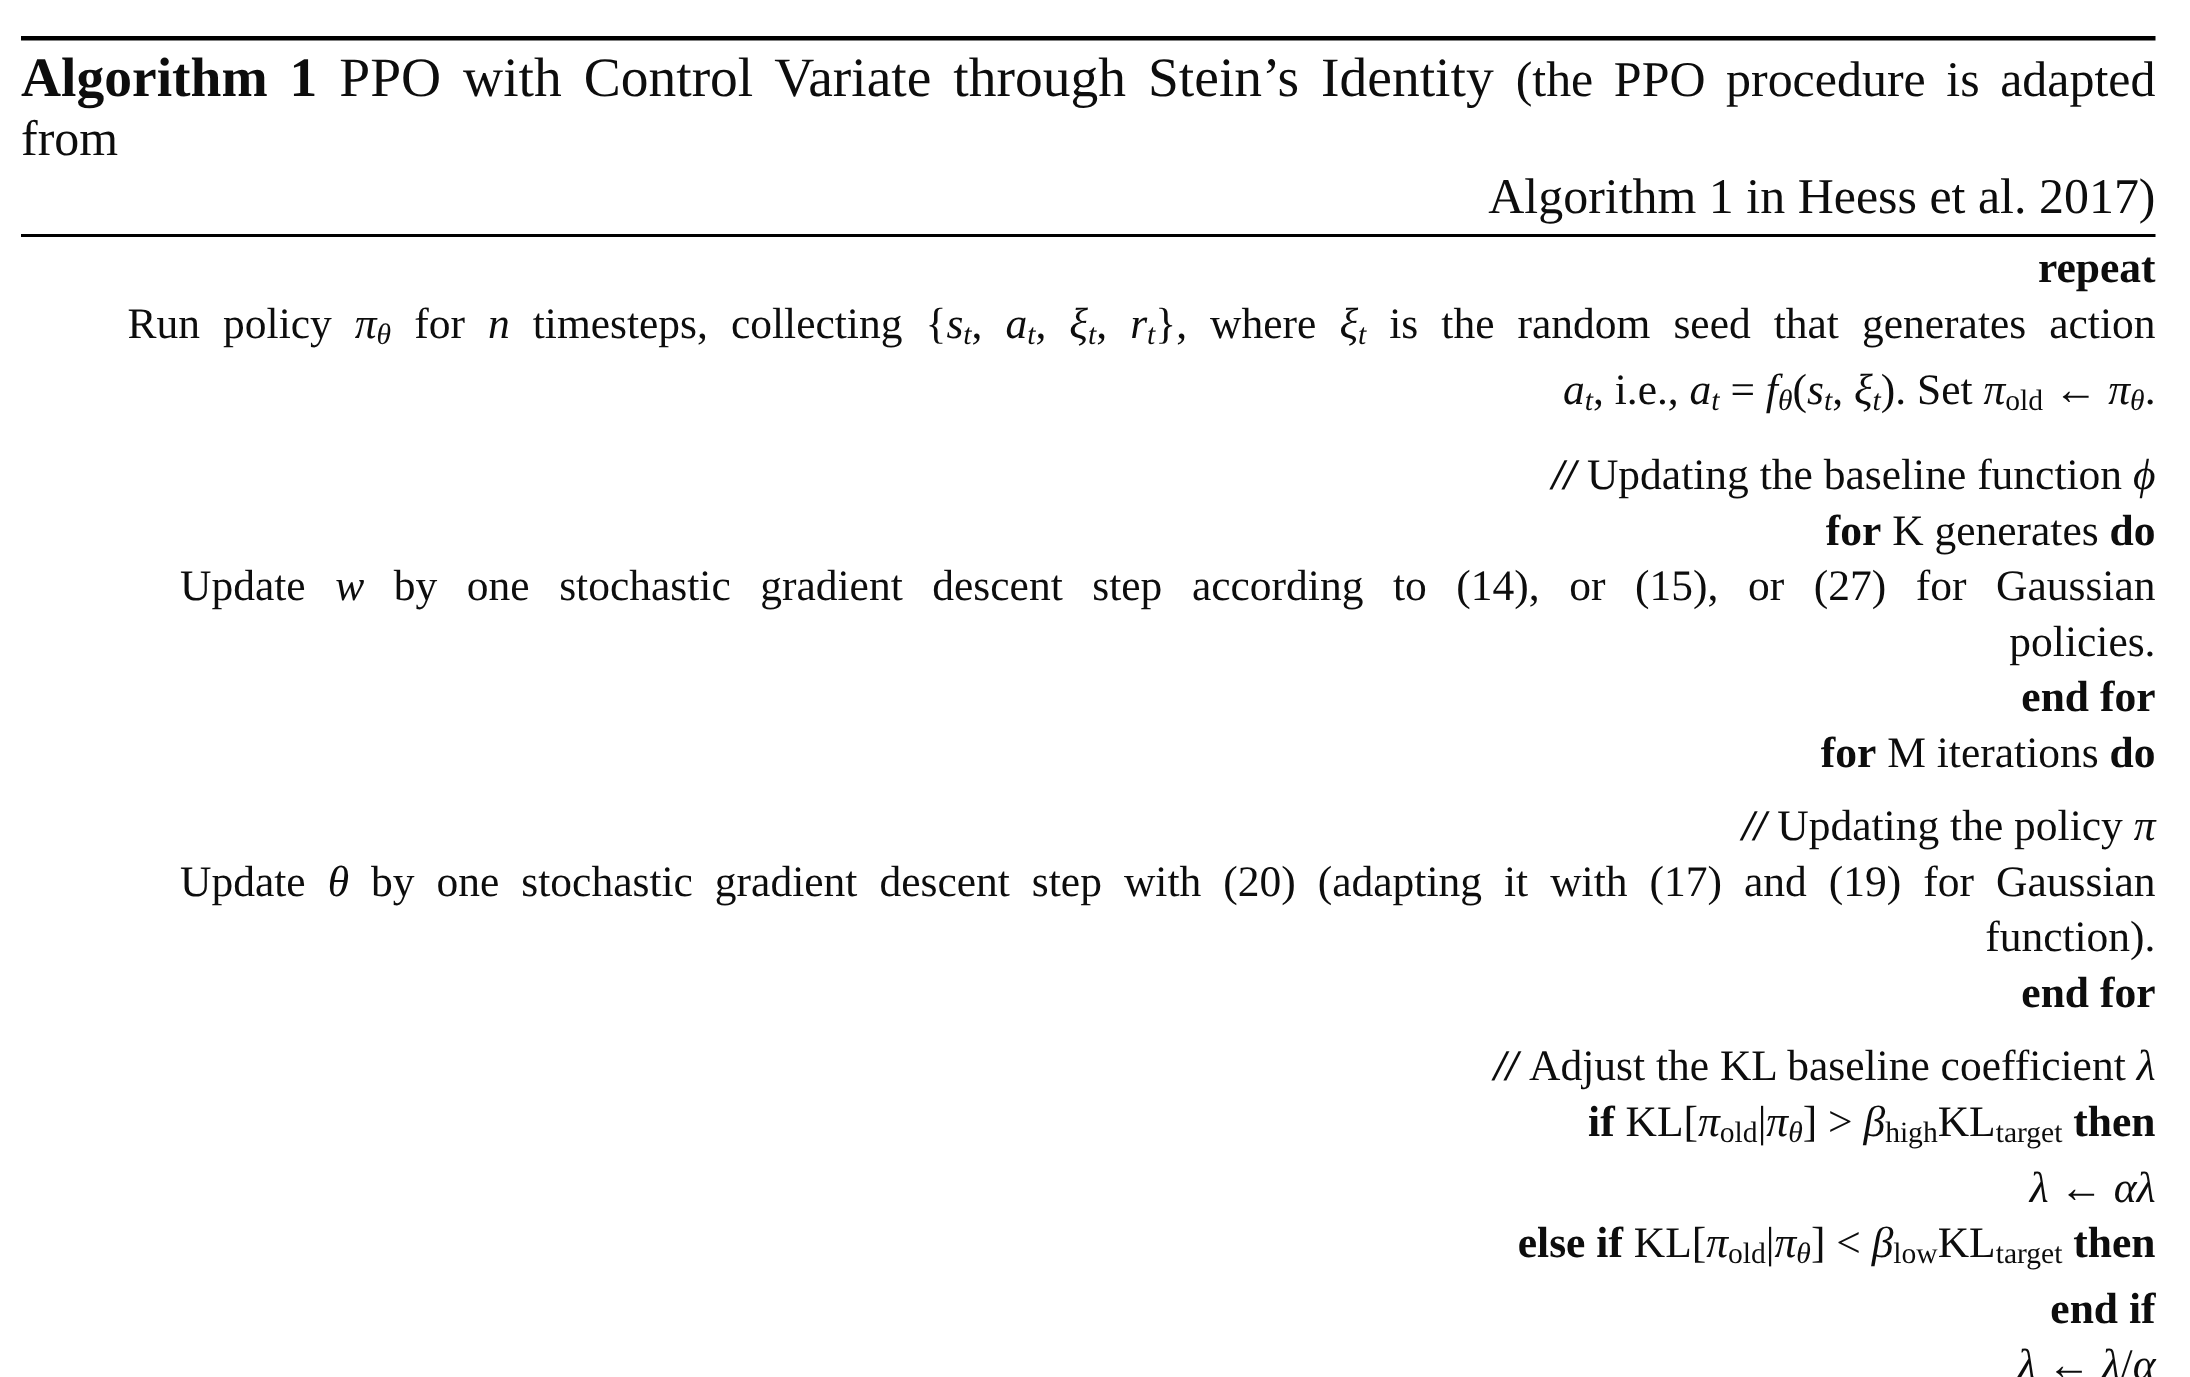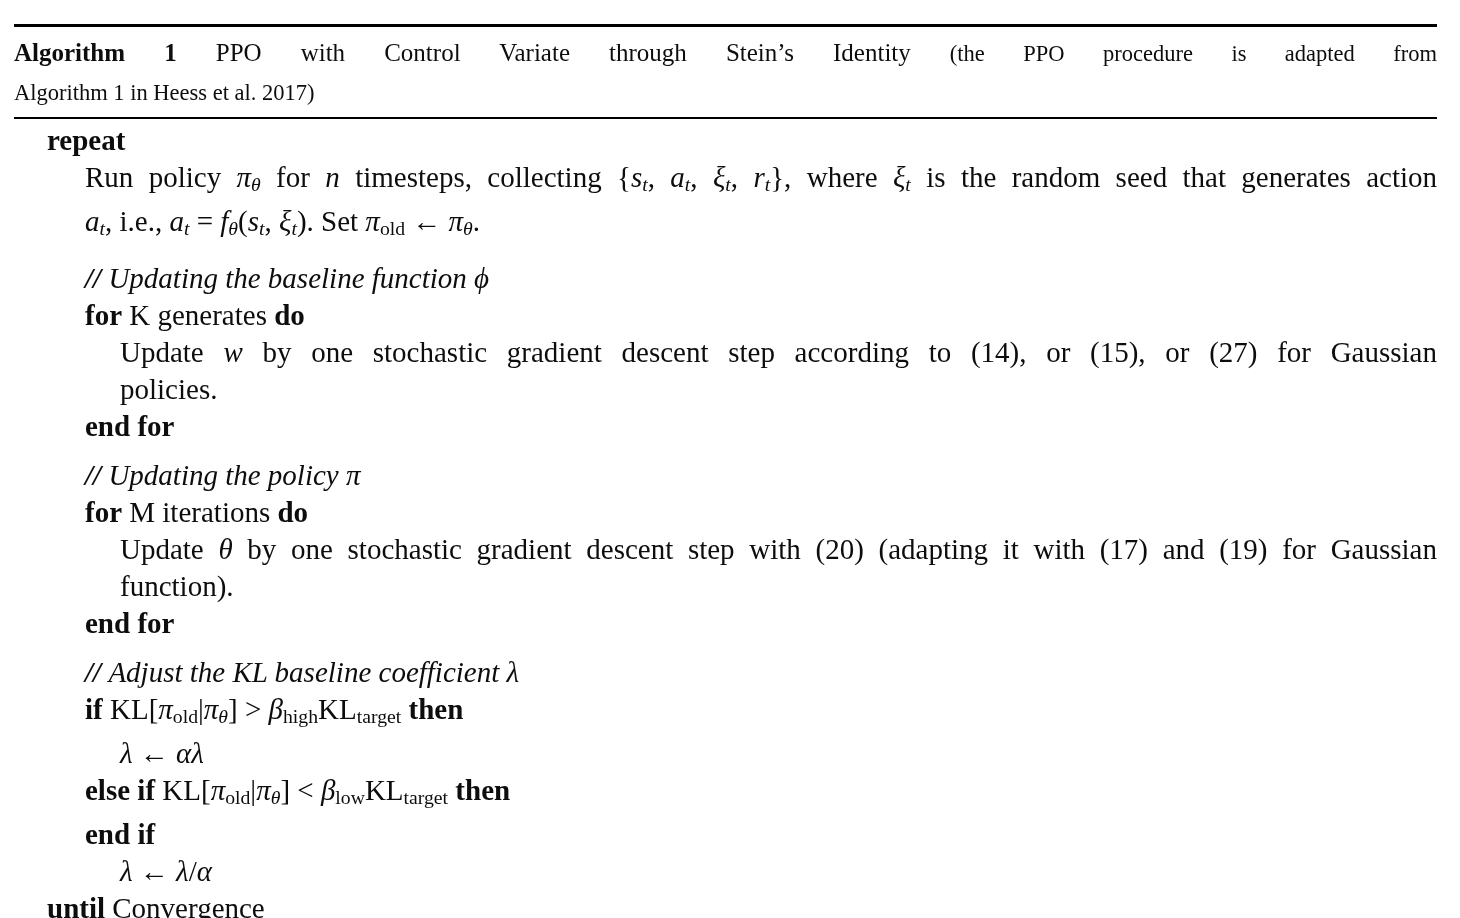--- a/index.html
+++ b/index.html
@@ -19,43 +19,43 @@
     padding: 0 23px 0 14px;
   }
   .rule {
     width: 100%;
     background: #000000;
   }
   .rule-top    { margin-top: 24px; height: 3px; }
   .rule-mid    { height: 2px; }
 
   .caption {
-    font-size: 25px;
+    font-size: 37px;
     line-height: 38px;
     padding: 7px 0 5px 0;
   }
   .caption .line.justify { text-align: justify; text-align-last: justify; }
 
   .algo-body {
     font-size: 29px;
     line-height: 37px;
     padding: 3px 0 4px 0;
   }
 
-  .line { white-space: normal; }
+  .line { white-space: normal; text-align: right; }
   .line.justify { text-align: justify; text-align-last: justify; }
   .line.gap { margin-top: 12px; }
 
   .indent-0 { padding-left: 33px;  }
   .indent-1 { padding-left: 71px;  }
   .indent-2 { padding-left: 106px; }
 
   .seg       { font-style: normal; font-weight: 400; }
   .seg.b     { font-weight: 700; }
-  .seg.i     { font-style: italic; }
+  .seg.i     { }
   .seg.bi    { font-weight: 700; font-style: italic; }
   .seg.m     { font-style: italic; }
   .seg.sub   { font-size: 0.68em; vertical-align: -0.22em; }
   .seg.msub  { font-size: 0.68em; vertical-align: -0.22em; font-style: italic; }
   .seg.small { font-size: 0.9em; }
 </style>
 </head>
 <body>
 
 <div class="algo-box">
@@ -67,22 +67,22 @@
   <div class="rule rule-mid"></div>
   <div class="algo-body">
       <div class="line indent-0"><span class="seg b">repeat</span></div>
       <div class="line indent-1 justify"><span class="seg">Run policy </span><span class="seg m">π</span><span class="seg msub">θ</span><span class="seg"> for </span><span class="seg m">n</span><span class="seg"> timesteps, collecting {</span><span class="seg m">s</span><span class="seg msub">t</span><span class="seg">, </span><span class="seg m">a</span><span class="seg msub">t</span><span class="seg">, </span><span class="seg m">ξ</span><span class="seg msub">t</span><span class="seg">, </span><span class="seg m">r</span><span class="seg msub">t</span><span class="seg">}, where </span><span class="seg m">ξ</span><span class="seg msub">t</span><span class="seg"> is the random seed that generates action</span></div>
       <div class="line indent-1"><span class="seg m">a</span><span class="seg msub">t</span><span class="seg">, i.e., </span><span class="seg m">a</span><span class="seg msub">t</span><span class="seg"> = </span><span class="seg m">f</span><span class="seg msub">θ</span><span class="seg">(</span><span class="seg m">s</span><span class="seg msub">t</span><span class="seg">, </span><span class="seg m">ξ</span><span class="seg msub">t</span><span class="seg">). Set </span><span class="seg m">π</span><span class="seg sub">old</span><span class="seg"> ← </span><span class="seg m">π</span><span class="seg msub">θ</span><span class="seg">.</span></div>
       <div class="line indent-1 gap"><span class="seg bi">// </span><span class="seg i">Updating the baseline function </span><span class="seg m">ϕ</span></div>
       <div class="line indent-1"><span class="seg b">for</span><span class="seg"> K generates </span><span class="seg b">do</span></div>
       <div class="line indent-2 justify"><span class="seg">Update </span><span class="seg m">w</span><span class="seg"> by one stochastic gradient descent step according to (14), or (15), or (27) for Gaussian</span></div>
       <div class="line indent-2"><span class="seg">policies.</span></div>
       <div class="line indent-1"><span class="seg b">end for</span></div>
+      <div class="line indent-1"><span class="seg b">for</span><span class="seg"> M iterations </span><span class="seg b">do</span></div>
       <div class="line indent-1 gap"><span class="seg bi">// </span><span class="seg i">Updating the policy </span><span class="seg m">π</span></div>
-      <div class="line indent-1"><span class="seg b">for</span><span class="seg"> M iterations </span><span class="seg b">do</span></div>
       <div class="line indent-2 justify"><span class="seg">Update </span><span class="seg m">θ</span><span class="seg"> by one stochastic gradient descent step with (20) (adapting it with (17) and (19) for Gaussian</span></div>
       <div class="line indent-2"><span class="seg">function).</span></div>
       <div class="line indent-1"><span class="seg b">end for</span></div>
       <div class="line indent-1 gap"><span class="seg bi">// </span><span class="seg i">Adjust the KL baseline coefficient </span><span class="seg m">λ</span></div>
       <div class="line indent-1"><span class="seg b">if</span><span class="seg"> KL[</span><span class="seg m">π</span><span class="seg sub">old</span><span class="seg">|</span><span class="seg m">π</span><span class="seg msub">θ</span><span class="seg">] &gt; </span><span class="seg m">β</span><span class="seg sub">high</span><span class="seg">KL</span><span class="seg sub">target</span><span class="seg"> </span><span class="seg b">then</span></div>
       <div class="line indent-2"><span class="seg m">λ</span><span class="seg"> ← </span><span class="seg m">α</span><span class="seg m">λ</span></div>
       <div class="line indent-1"><span class="seg b">else if</span><span class="seg"> KL[</span><span class="seg m">π</span><span class="seg sub">old</span><span class="seg">|</span><span class="seg m">π</span><span class="seg msub">θ</span><span class="seg">] &lt; </span><span class="seg m">β</span><span class="seg sub">low</span><span class="seg">KL</span><span class="seg sub">target</span><span class="seg"> </span><span class="seg b">then</span></div>
       <div class="line indent-1"><span class="seg b">end if</span></div>
       <div class="line indent-2"><span class="seg m">λ</span><span class="seg"> ← </span><span class="seg m">λ</span><span class="seg">/</span><span class="seg m">α</span></div>
       <div class="line indent-0"><span class="seg b">until</span><span class="seg"> Convergence</span></div>

